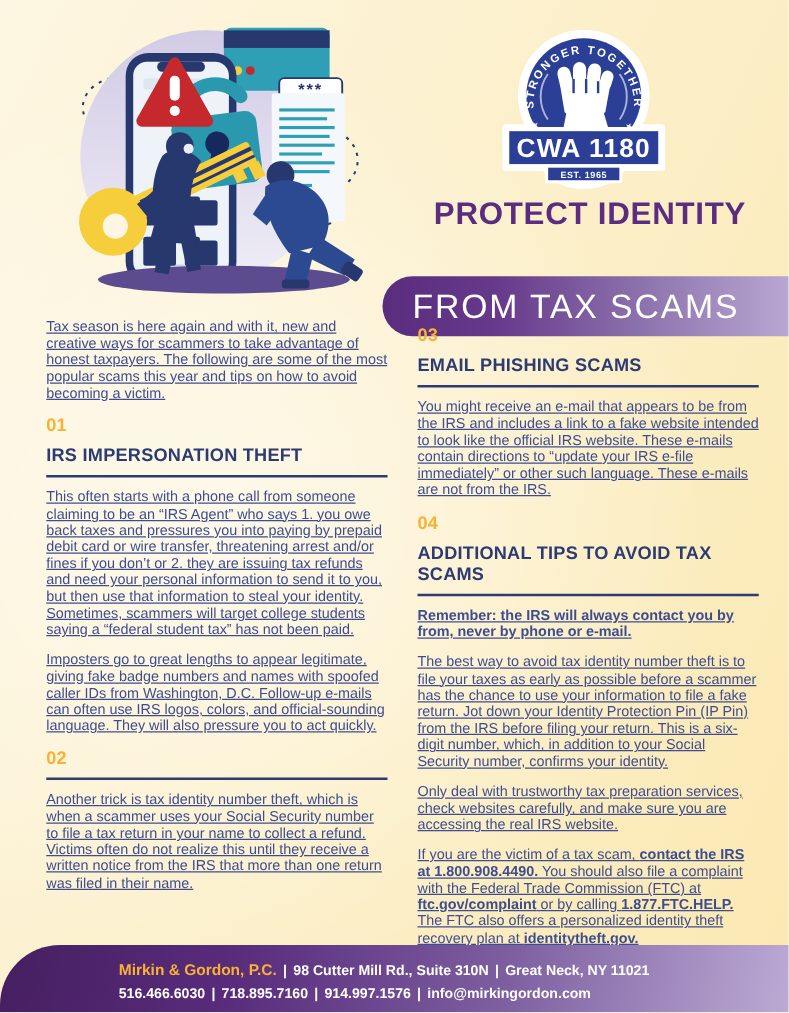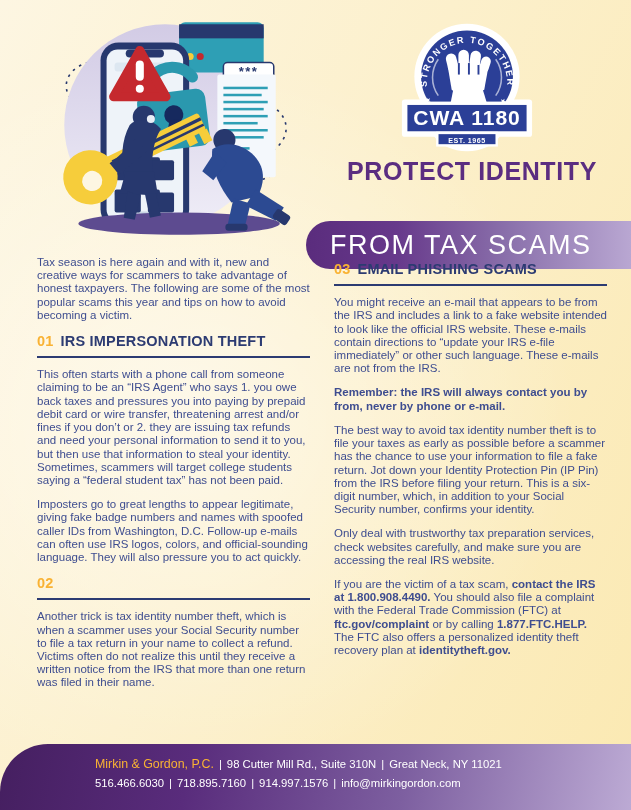--- a/index.html
+++ b/index.html
@@ -27,37 +27,37 @@
     display:flex; align-items:center; padding-left:24px;margin-top:32px;
   }
   .banner-text { color:#ffffff; font-size:27px; letter-spacing:1.5px; font-weight:500; }
 
   
   .content {
     position:absolute; top:256px; left:37px; right:24px;
     display:grid; grid-template-columns:1fr 1fr; column-gap:24px;
   }
   .body {
-    font-size:11.5px; line-height:1.15; color:#3e4d90; margin:0 0 11px 0;
+    font-size:11.5px; line-height:1.15; color:#3e4d90; margin:0 0 11px 0;text-decoration:underline;
   }
   .sec-header {
     display:flex; gap:7px; align-items:flex-start;
     font-size:14.5px; font-weight:800; color:#2c3b72; letter-spacing:.2px; line-height:1.18;
-    border-bottom:2.5px solid #2c3b72; padding-bottom:6px; margin:5px 0 10px 0;
+    border-bottom:2.5px solid #2c3b72; padding-bottom:6px; margin:5px 0 10px 0;flex-direction:column;
   }
   .sec-num { color:#f9b233; flex:0 0 auto; }
   .b { font-weight:bold; }
   .lead { font-weight:bold; }
 
   
   .footer {
-    position:absolute; left:0; right:0; bottom:0; height:66px; z-index:3;
+    position:absolute; left:0; right:0; bottom:0; height:54px; z-index:3;
     border-top-left-radius:48px;
     background:linear-gradient(100deg, #451f60 0%, #592c7c 30%, #7d5fa0 64%, #bcaad4 100%);
-    color:#fff; padding:13px 10px 0 95px; font-weight:normal; font-size:11.3px;
+    color:#fff; padding:13px 10px 0 95px; font-weight:bold; font-size:11.3px;
   }
   .footer .row { margin-bottom:6px; white-space:nowrap; }
   .firm { color:#f9b233; font-size:12.4px; }
   .sep { margin:0 5px; }
 </style>
 </head>
 <body>
 
 <div class="page">
 
@@ -230,20 +230,24 @@
       <p class="body">Another trick is tax identity number theft, which is when a scammer uses your Social Security number to file a tax return in your name to collect a refund. Victims often do not realize this until they receive a written notice from the IRS that more than one return was filed in their name.</p>
     </div>
 
     <div class="col">
       <div class="sec-header">
         <span class="sec-num">03</span>
         <span>EMAIL PHISHING SCAMS</span>
       </div>
       <p class="body">You might receive an e-mail that appears to be from the IRS and includes a link to a fake website intended to look like the official IRS website.  These e-mails contain directions to “update your IRS e-file immediately” or other such language.  These e-mails are not from the IRS.</p>
 
+      <div class="sec-header">
+        <span class="sec-num">04</span>
+        <span>ADDITIONAL TIPS TO AVOID TAX SCAMS</span>
+      </div>
       <p class="body lead">Remember: the IRS will always contact you by from, never by phone or e-mail.</p>
       <p class="body">The best way to avoid tax identity number theft is to file your taxes as early as possible before a scammer has the chance to use your information to file a fake return. Jot down your Identity Protection Pin (IP Pin) from the IRS before filing your return.  This is a six-digit number, which, in addition to your Social Security number, confirms your identity.</p>
       <p class="body">Only deal with trustworthy tax preparation services, check websites carefully, and make sure you are accessing the real IRS website.</p>
 
       <p class="body"><span>If you are the victim of a tax scam, </span><span class="b">contact the IRS at 1.800.908.4490.</span><span> You should also file a complaint with the Federal Trade Commission (FTC) at </span><span class="b">ftc.gov/complaint</span><span> or by calling </span><span class="b">1.877.FTC.HELP.</span><span> The FTC also offers a personalized identity theft recovery plan at </span><span class="b">identitytheft.gov.</span></p>
 
     </div>
   </div>
 
   <div class="footer">

